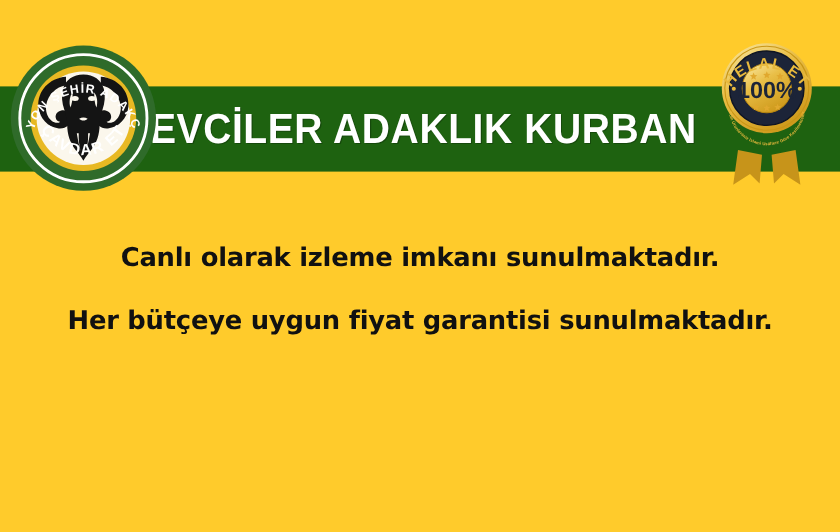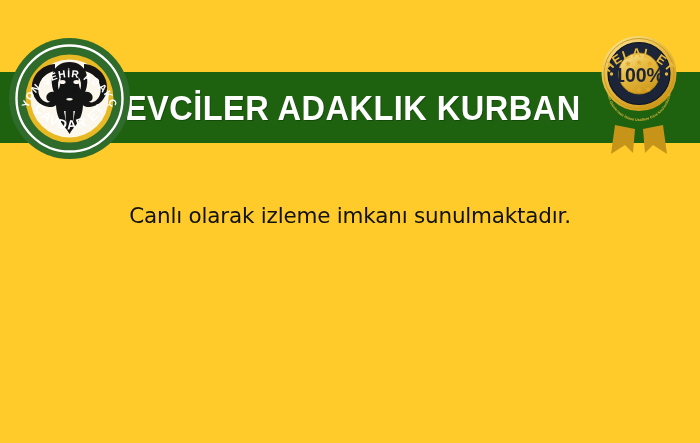--- a/index.html
+++ b/index.html
@@ -79,21 +79,21 @@
   #body-copy {
     position: absolute;
     left: 0;
     top: 190px;
     width: 700px;
     text-align: center;
   }
   .copy-line {
     color: #111111;
     font-family: "DejaVu Sans", sans-serif;
-    font-weight: normal;
+    font-weight: bold;
     font-size: 21.5px;
     line-height: 52px;
     letter-spacing: -0.2px;
     white-space: nowrap;
   }
 </style>
 </head>
 <body>
 
 <div id="banner-ad">
@@ -218,15 +218,16 @@
       </g>
 
       <text font-family="Liberation Sans, sans-serif" font-size="3.55" font-weight="bold" fill="#E8B93C" letter-spacing="0.08">
         <textPath href="#sealArcBottom" startOffset="50%" text-anchor="middle">Tüm Ürünlerimiz İslami Usüllere Göre Kesilmektedir</textPath>
       </text>
     </svg>
   </div>
 
   <div id="body-copy">
     <div class="copy-line">Canlı olarak izleme imkanı sunulmaktadır.</div>
+    <div class="copy-line">Her bütçeye uygun fiyat garantisi sunulmaktadır.</div>
   </div>
 
 </div>
 
 </body></html>

